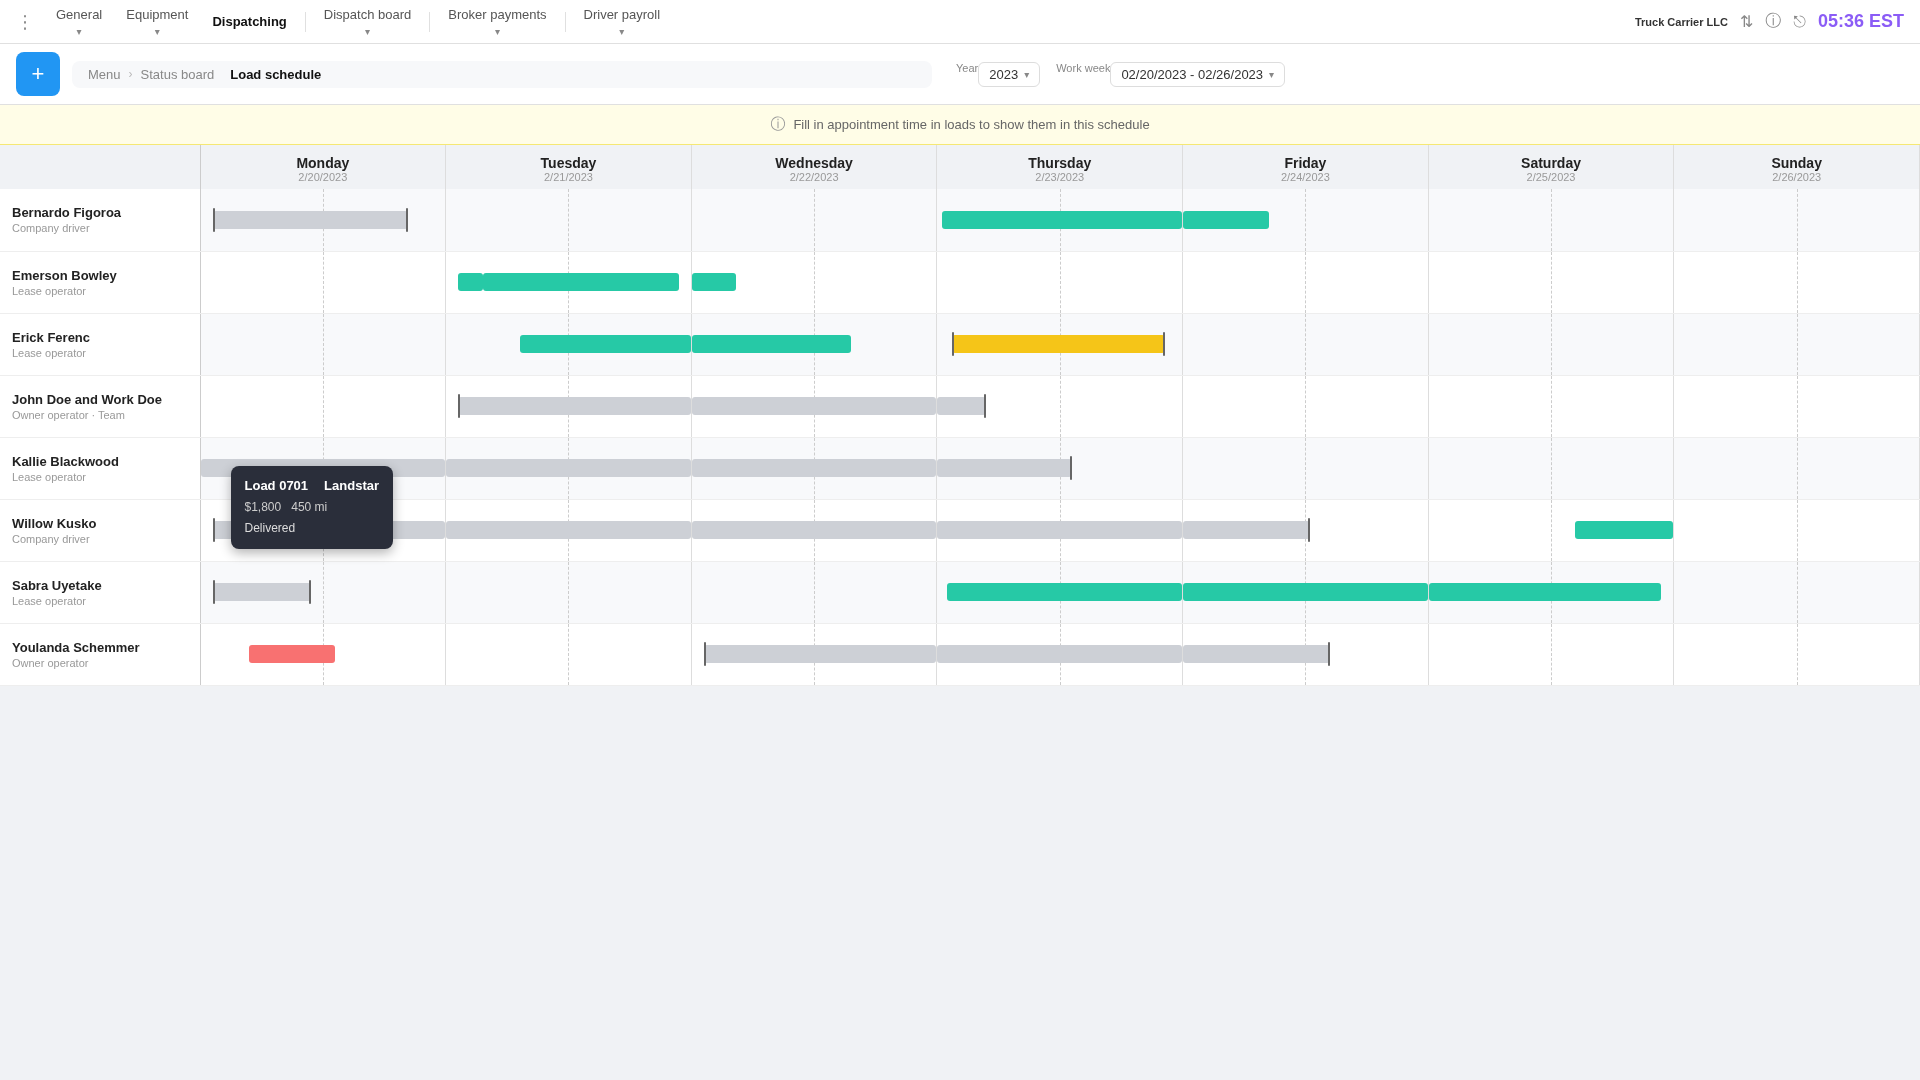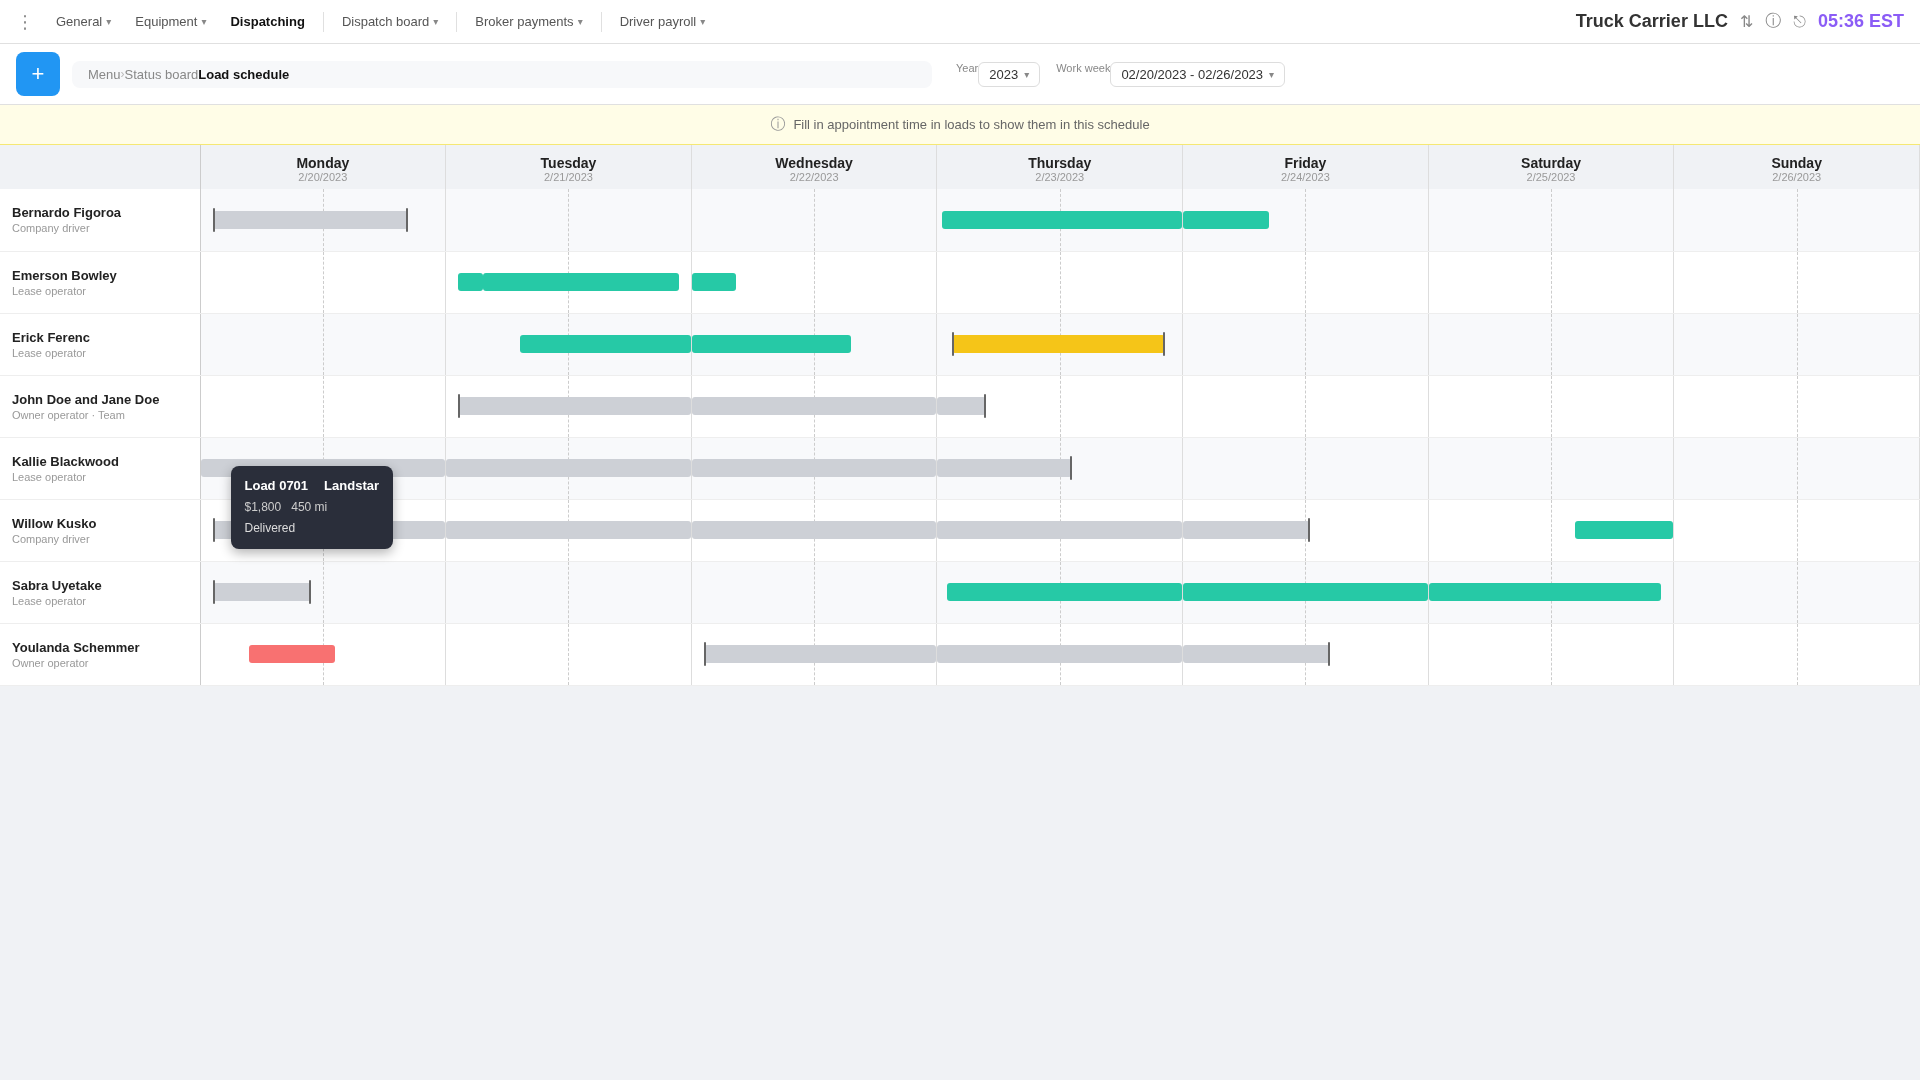--- a/index.html
+++ b/index.html
@@ -8,43 +8,43 @@
     
     .top-nav {
       display: flex; align-items: center; background: #fff;
       border-bottom: 1px solid #e0e0e0; padding: 0 16px; height: 44px;
       gap: 4px;
     }
     .nav-dots { color: #888; font-size: 18px; margin-right: 8px; cursor: pointer; }
     .nav-item {
       display: flex; align-items: center; gap: 4px;
       padding: 6px 10px; border-radius: 6px; cursor: pointer;
-      font-size: 13px; color: #555; white-space: nowrap;
+      font-size: 13px; color: #555; white-space: nowrap; flex-direction: column;
     }
     .nav-item.active { font-weight: 600; color: #111; }
     .nav-item .caret { font-size: 10px; color: #888; }
     .nav-separator { width: 1px; height: 20px; background: #e0e0e0; margin: 0 4px; }
     .nav-right { margin-left: auto; display: flex; align-items: center; gap: 12px; }
-    .company-name { font-weight: 600; font-size: 18px; color: #333; }
+    .company-name { font-weight: 600; font-size: 11px; color: #333; }
     .nav-icon { color: #888; font-size: 16px; cursor: pointer; }
     .time-display { font-size: 18px; color: #8b5cf6; font-weight: 700; }
 
     
     .breadcrumb-bar {
       display: flex; align-items: center; background: #fff;
       border-bottom: 1px solid #e0e0e0; padding: 0 16px; gap: 0;
     }
     .add-btn {
       width: 44px; height: 44px; background: #2196f3; border-radius: 8px;
       display: flex; align-items: center; justify-content: center;
       color: #fff; font-size: 22px; cursor: pointer; margin: 8px 12px 8px 0; flex-shrink: 0;
     }
     .breadcrumb-nav {
       display: flex; align-items: center; background: #f7f8fa;
-      border-radius: 8px; padding: 6px 16px; flex: 1; max-width: 860px;
+      border-radius: 8px; padding: 6px 16px; gap: 8px; flex: 1; max-width: 860px;
     }
     .breadcrumb-item { color: #888; font-size: 13px; cursor: pointer; }
     .breadcrumb-arrow { color: #bbb; font-size: 12px; }
     .breadcrumb-item.active { font-weight: 700; color: #111; }
     .breadcrumb-spacer { flex: 1; }
     .year-selector, .week-selector {
       display: flex; flex-direction: row; margin-left: 16px;
     }
     .selector-label { font-size: 11px; color: #888; margin-bottom: 2px; }
     .selector-value {
@@ -329,21 +329,21 @@
           </td>
           <td class="bar-cell">
             <div class="day-dashed-line"></div>
           </td>
           <td class="bar-cell">
             <div class="day-dashed-line"></div>
           </td>
         </tr>
         <tr>
           <td>
-            <div class="driver-name">John Doe and Jane Doe</div>
+            <div class="driver-name">John Doe and Work Doe</div>
             <div class="driver-role">Owner operator · Team</div>
           </td>
           <td class="bar-cell">
             <div class="day-dashed-line"></div>
           </td>
           <td class="bar-cell">
             <div class="day-dashed-line"></div>
             <div class="gantt-bar" style="background: rgb(205, 208, 214); left: 5%; width: 95%;">
               <div class="bar-tick" style="left: 0px; background: rgb(102, 102, 102); width: 2px; height: 24px;"></div>
             </div>

